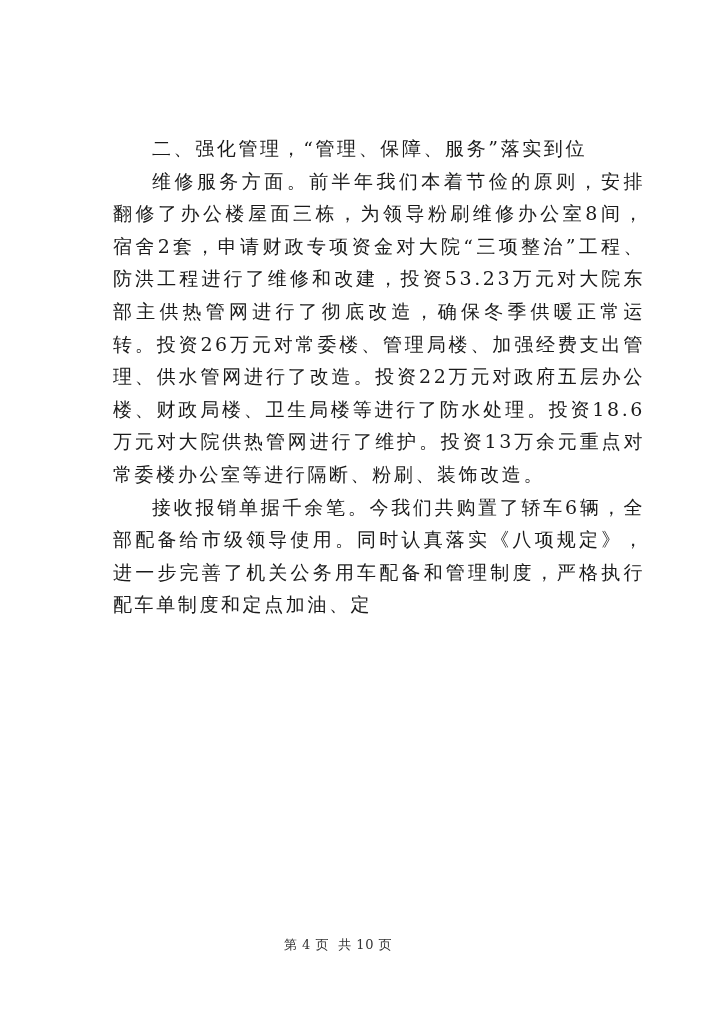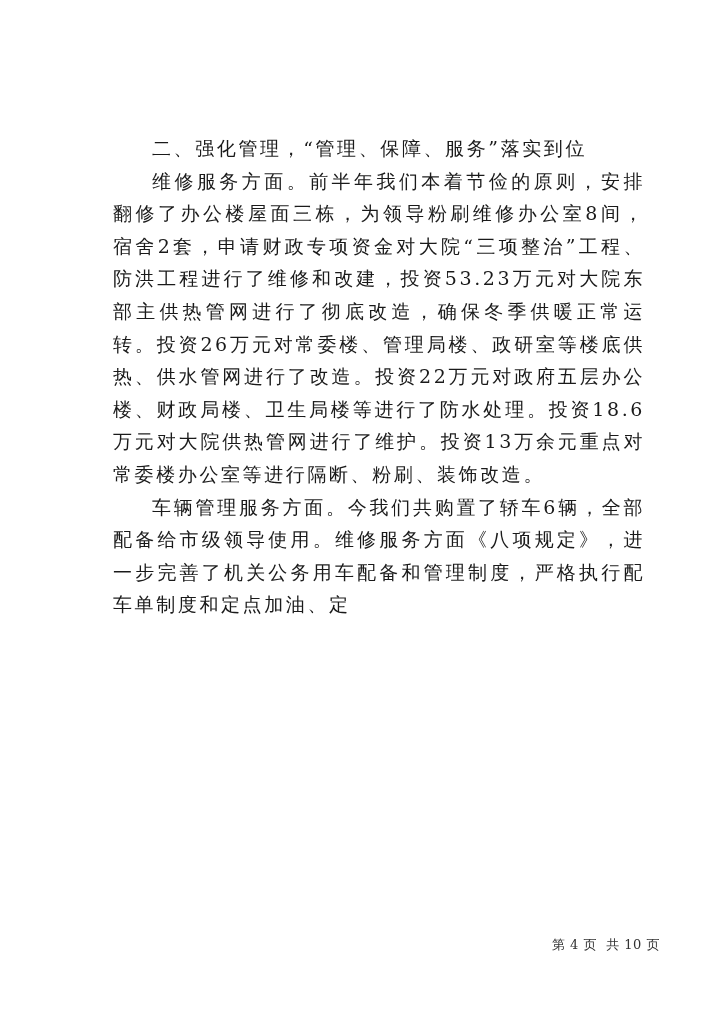--- a/index.html
+++ b/index.html
@@ -39,33 +39,33 @@
       word-break: break-all;
     }
     .para.heading {
       text-indent: 39px;
     }
     .footer {
       position: absolute;
       left: 0;
       width: 644px;
       top: 936px;
-      text-align: right;
+      text-align: center;
       font-size: 13px;
       letter-spacing: 0.5px;
       color: #333333;
     }
     .footer span { white-space: pre; }
   </style>
 </head>
 <body>
 
 <div class="page">
   <div class="content">
     <p class="para heading">二、强化管理，“管理、保障、服务”落实到位</p>
-    <p class="para">维修服务方面。前半年我们本着节俭的原则，安排翻修了办公楼屋面三栋，为领导粉刷维修办公室8间，宿舍2套，申请财政专项资金对大院“三项整治”工程、防洪工程进行了维修和改建，投资53.23万元对大院东部主供热管网进行了彻底改造，确保冬季供暖正常运转。投资26万元对常委楼、管理局楼、政研室等楼底供热、供水管网进行了改造。投资22万元对政府五层办公楼、财政局楼、卫生局楼等进行了防水处理。投资18.6万元对大院供热管网进行了维护。投资13万余元重点对常委楼办公室等进行隔断、粉刷、装饰改造。</p>
-    <p class="para">车辆管理服务方面。今我们共购置了轿车6辆，全部配备给市级领导使用。维修服务方面《八项规定》，进一步完善了机关公务用车配备和管理制度，严格执行配车单制度和定点加油、定</p>
+    <p class="para">维修服务方面。前半年我们本着节俭的原则，安排翻修了办公楼屋面三栋，为领导粉刷维修办公室8间，宿舍2套，申请财政专项资金对大院“三项整治”工程、防洪工程进行了维修和改建，投资53.23万元对大院东部主供热管网进行了彻底改造，确保冬季供暖正常运转。投资26万元对常委楼、管理局楼、加强经费支出管理、供水管网进行了改造。投资22万元对政府五层办公楼、财政局楼、卫生局楼等进行了防水处理。投资18.6万元对大院供热管网进行了维护。投资13万余元重点对常委楼办公室等进行隔断、粉刷、装饰改造。</p>
+    <p class="para">接收报销单据千余笔。今我们共购置了轿车6辆，全部配备给市级领导使用。同时认真落实《八项规定》，进一步完善了机关公务用车配备和管理制度，严格执行配车单制度和定点加油、定</p>
   </div>
 
   <div class="footer">
     <span>第 4 页  共 10 页</span>
   </div>
 </div>
 
 </body></html>

